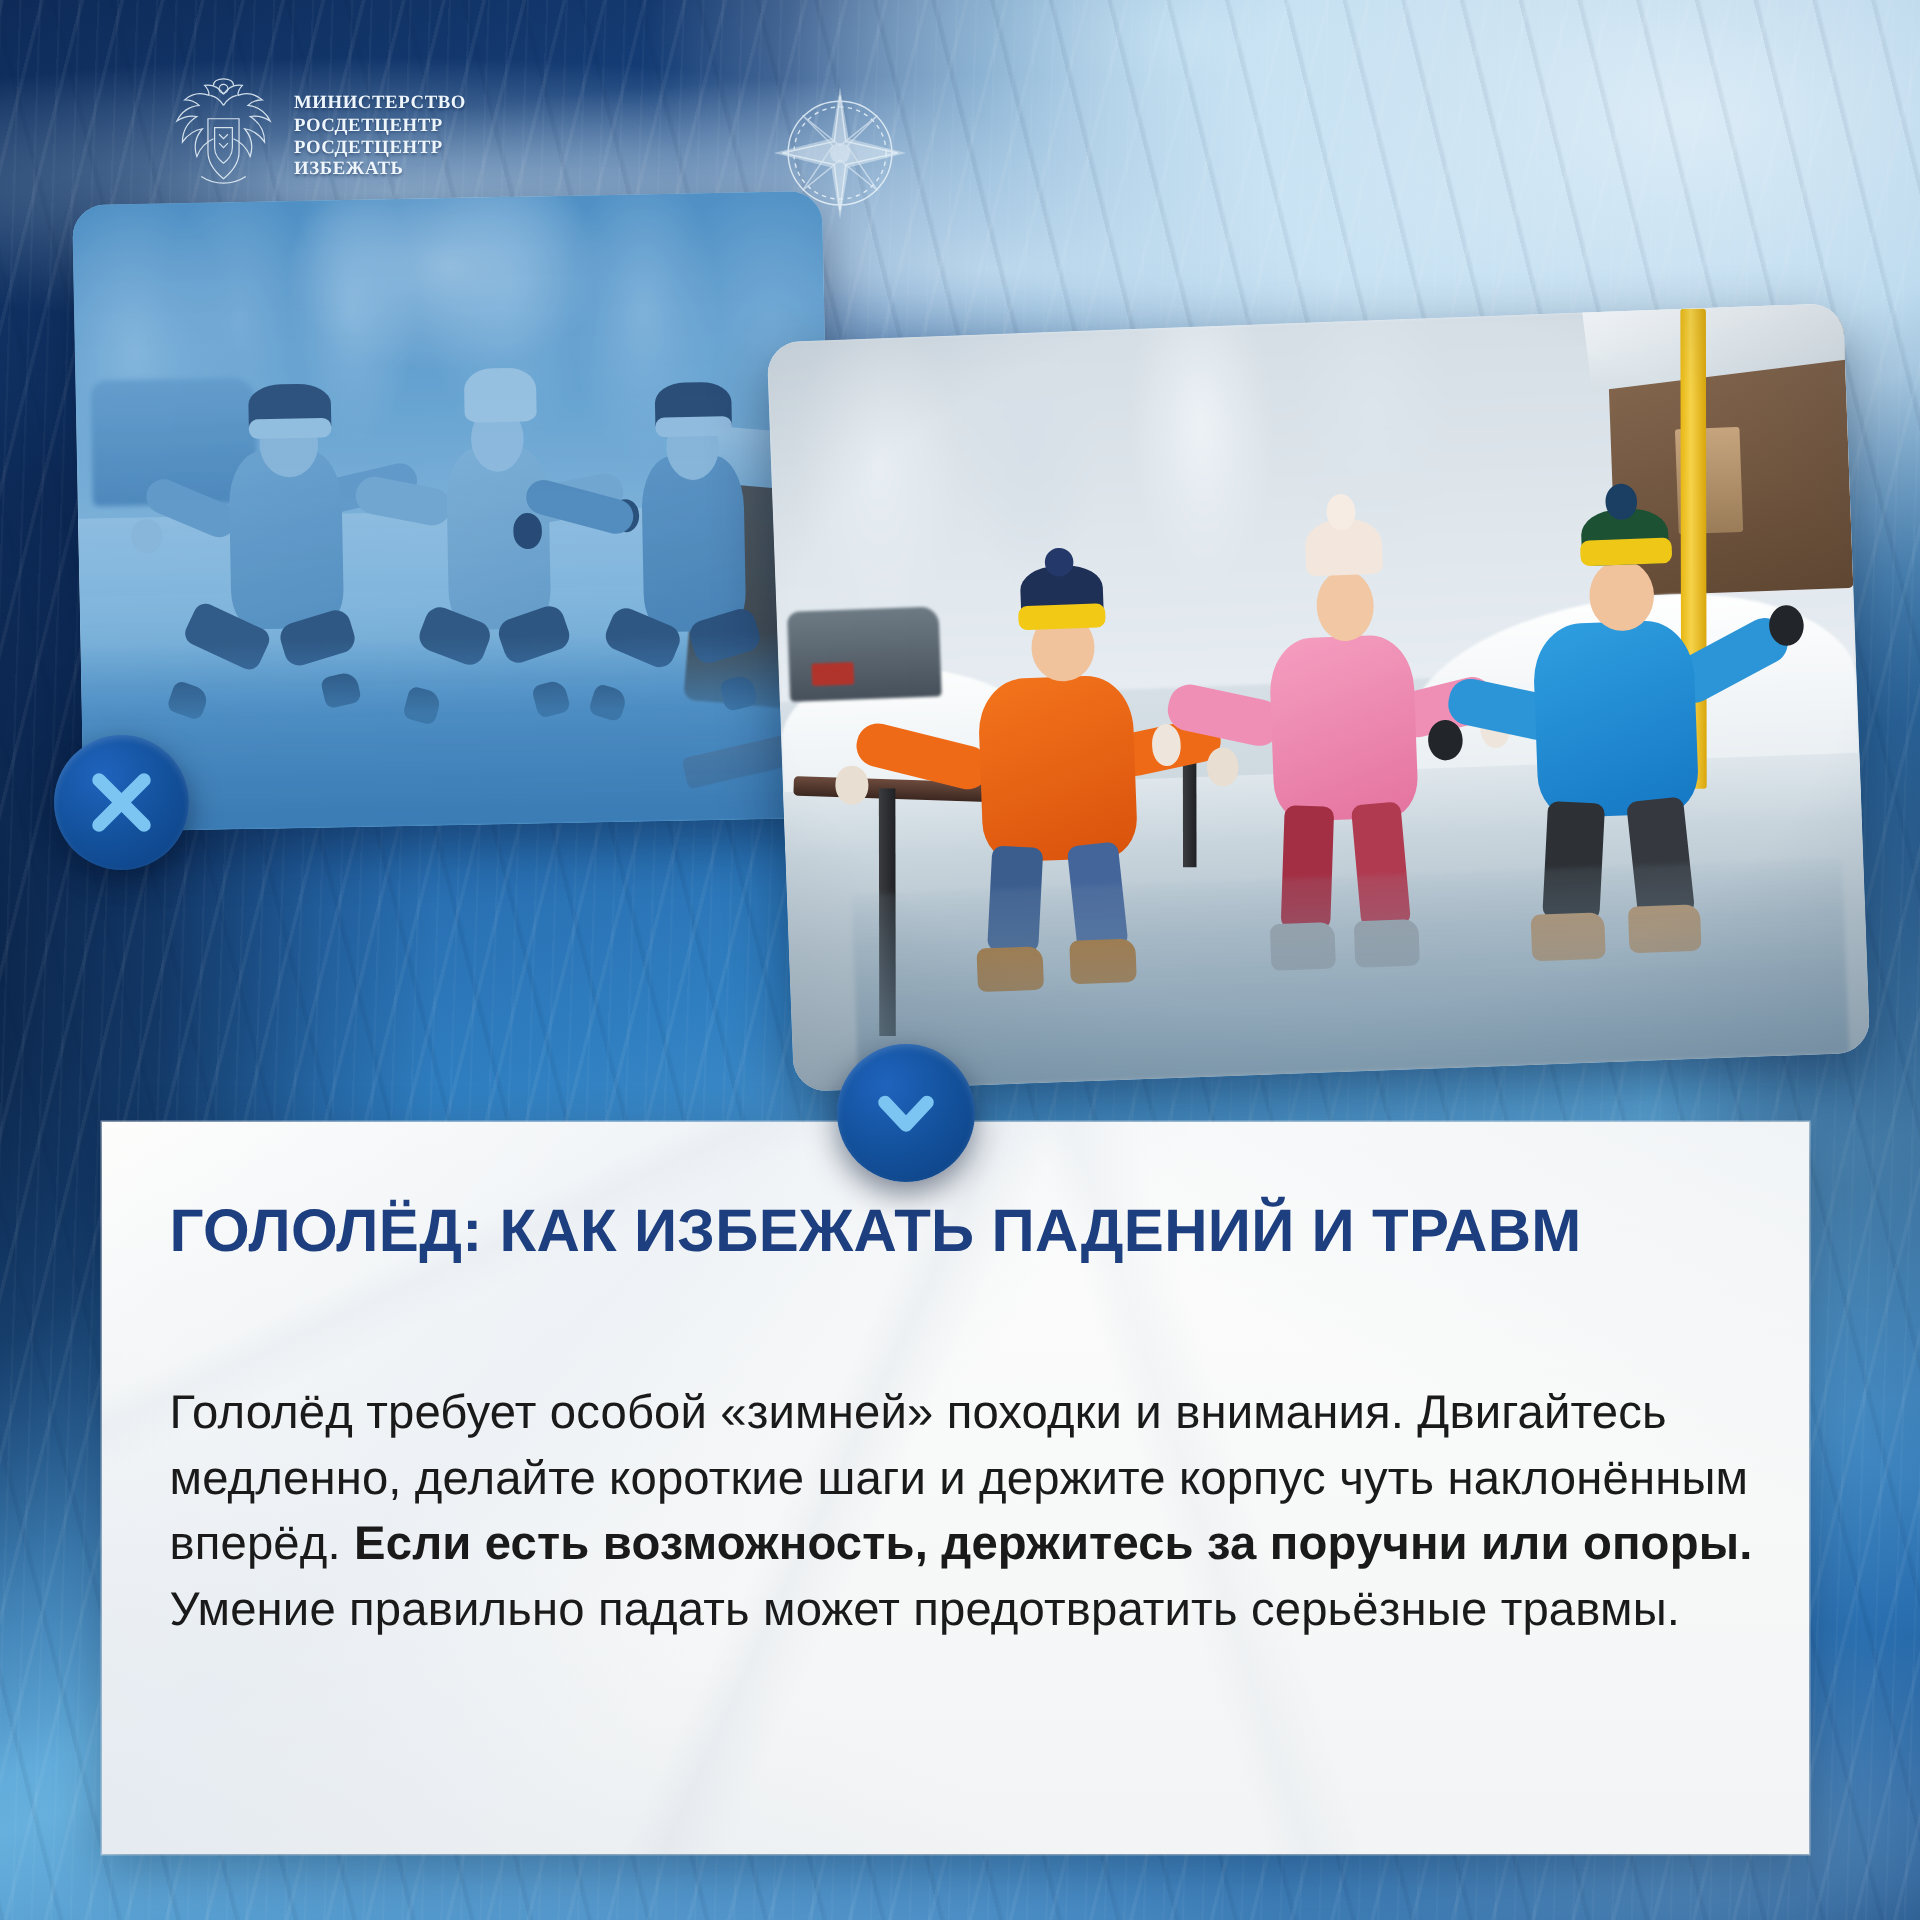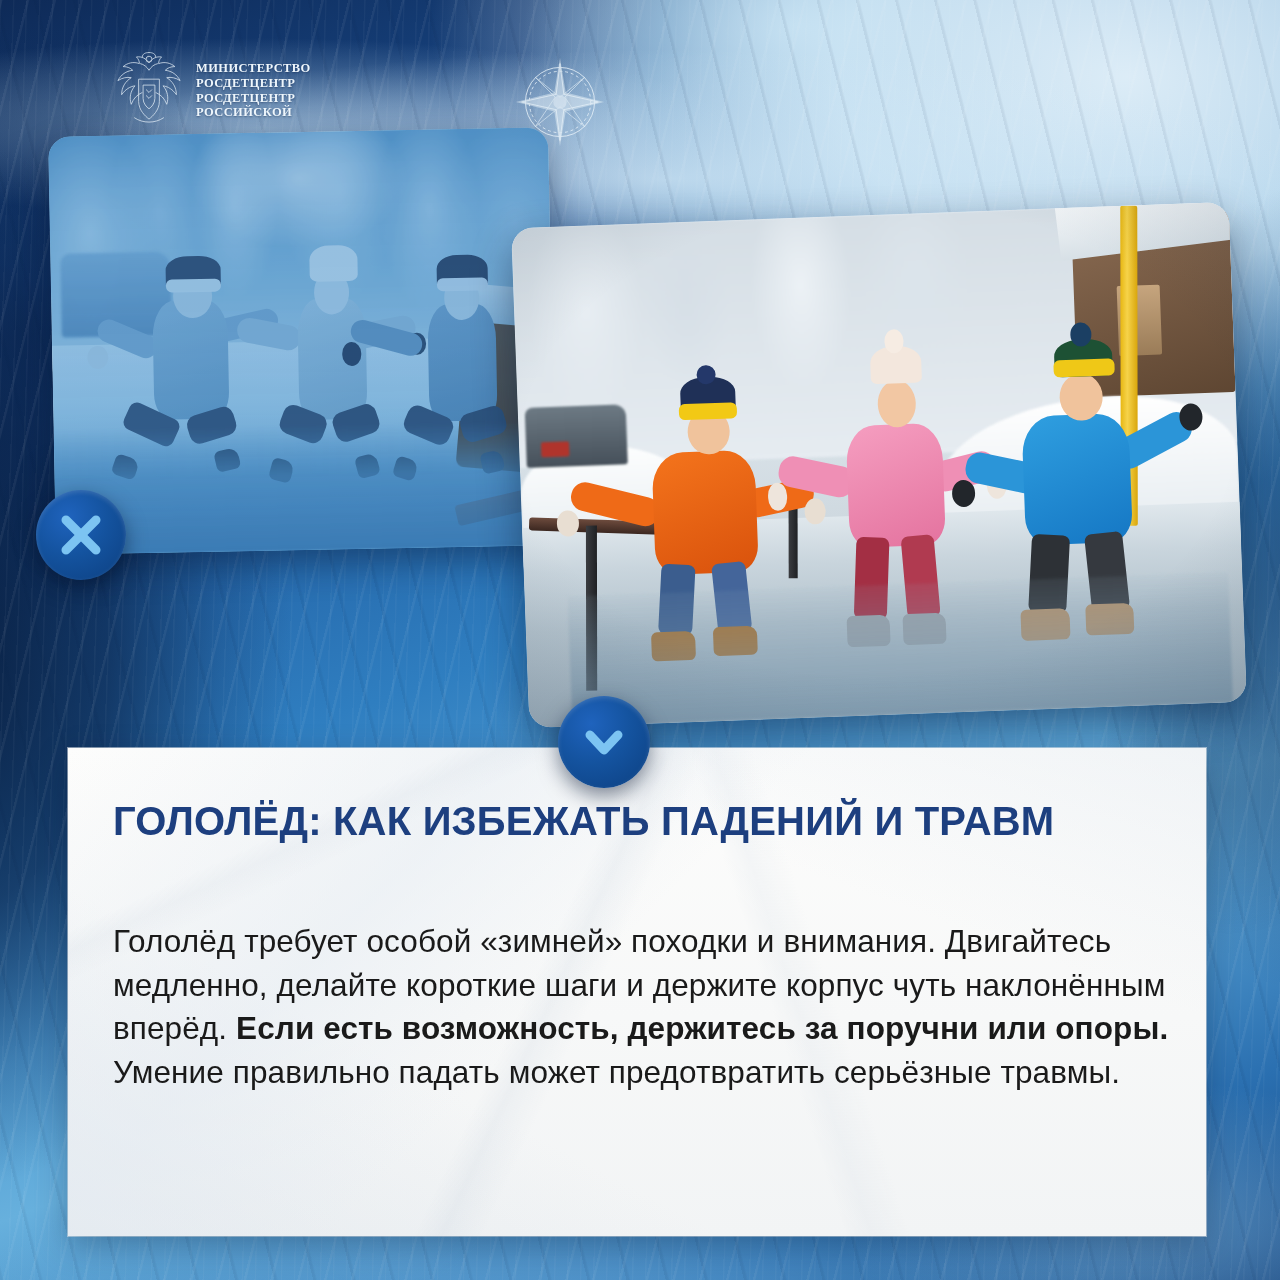--- a/index.html
+++ b/index.html
@@ -359,21 +359,21 @@
         <path d="M42 44h16v18c0 7-5 12-8 14-3-2-8-7-8-14z"></path>
         <path d="M46 50l4 4 4-4M46 58l4 4 4-4"></path>
         <path d="M30 88c6 4 13 6 20 6s14-2 20-6"></path>
       </g>
     </svg>
 
     <div class="minedu-text">
       <div>МИНИСТЕРСТВО</div>
       <div>РОСДЕТЦЕНТР</div>
       <div>РОСДЕТЦЕНТР</div>
-      <div>РОССИЙСКОЙ</div>
+      <div>ИЗБЕЖАТЬ</div>
     </div>
 
 
     <svg class="mchs" viewBox="0 0 100 100">
       <g fill="none" stroke="#eef7fc" stroke-width="1" opacity=".88">
         <circle cx="50" cy="50" r="36"></circle>
         <circle cx="50" cy="50" r="32" stroke-dasharray="3 3"></circle>
         <path d="M50 4 L56 40 L96 50 L56 60 L50 96 L44 60 L4 50 L44 40 Z" fill="#eef7fc" opacity=".55" stroke="none"></path>
         <path d="M50 10 L54 42 L90 50 L54 58 L50 90 L46 58 L10 50 L46 42 Z"></path>
         <path d="M76 24 L55 45 L76 76 L50 55 L24 76 L45 45 L24 24 L50 45 Z" opacity=".7"></path>

